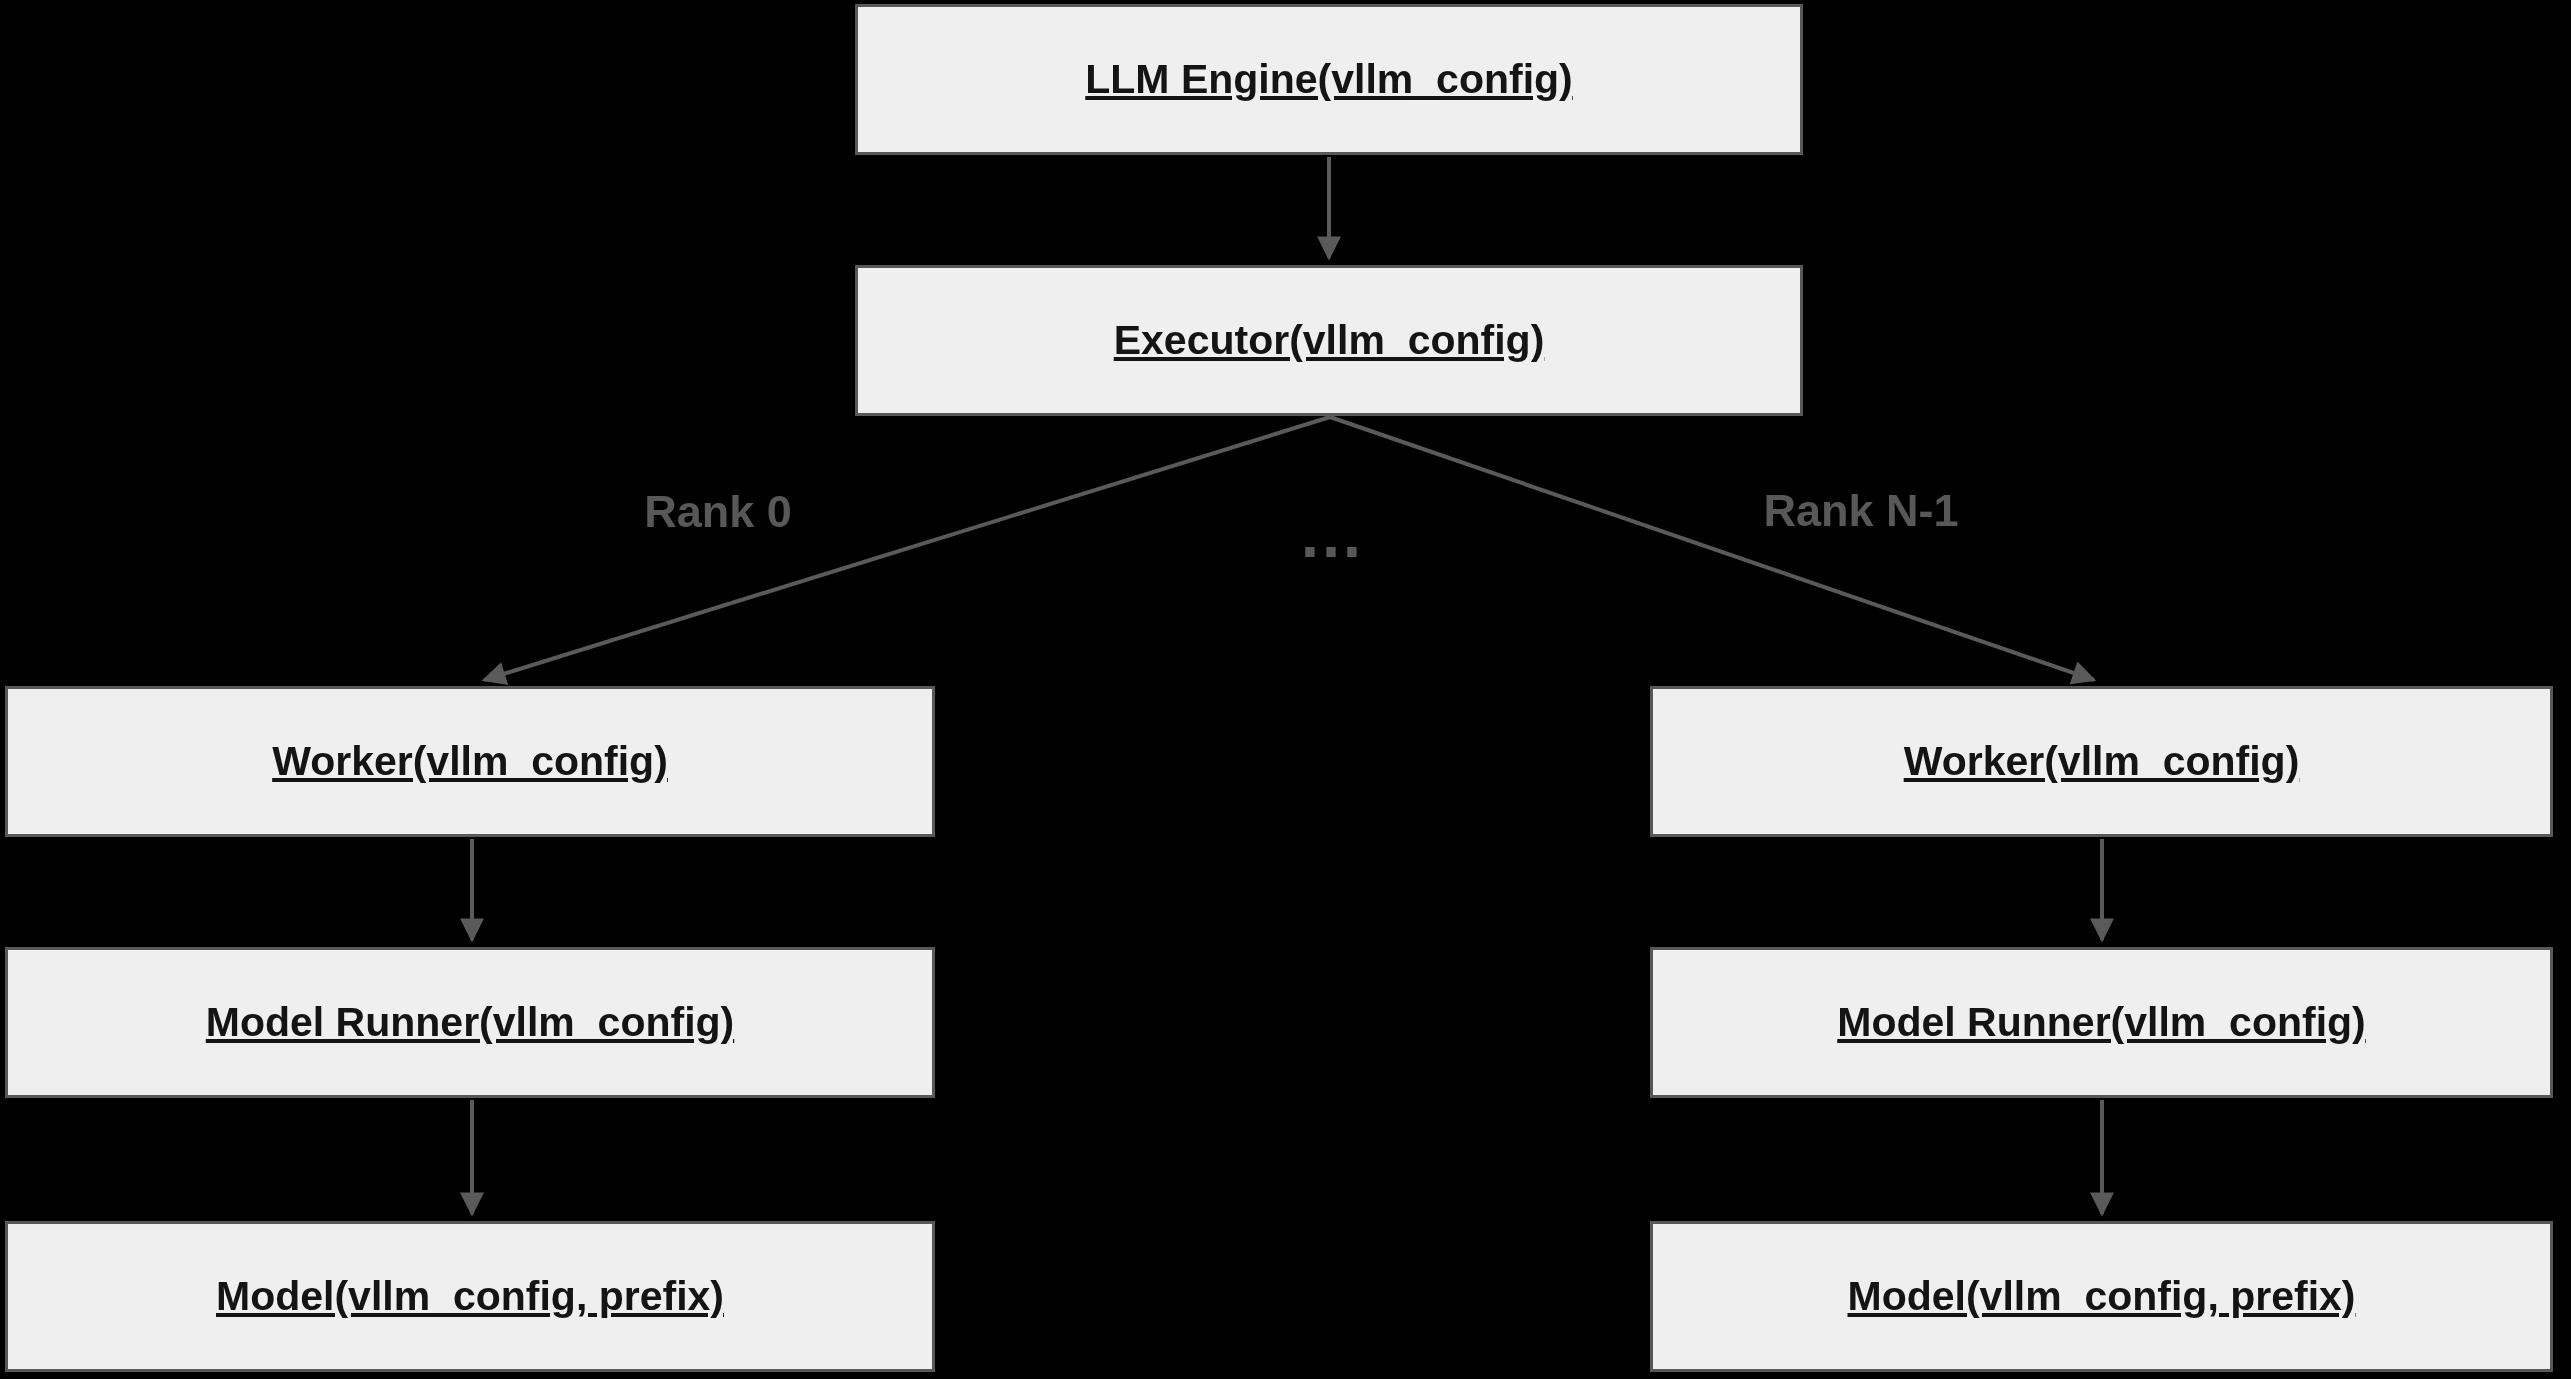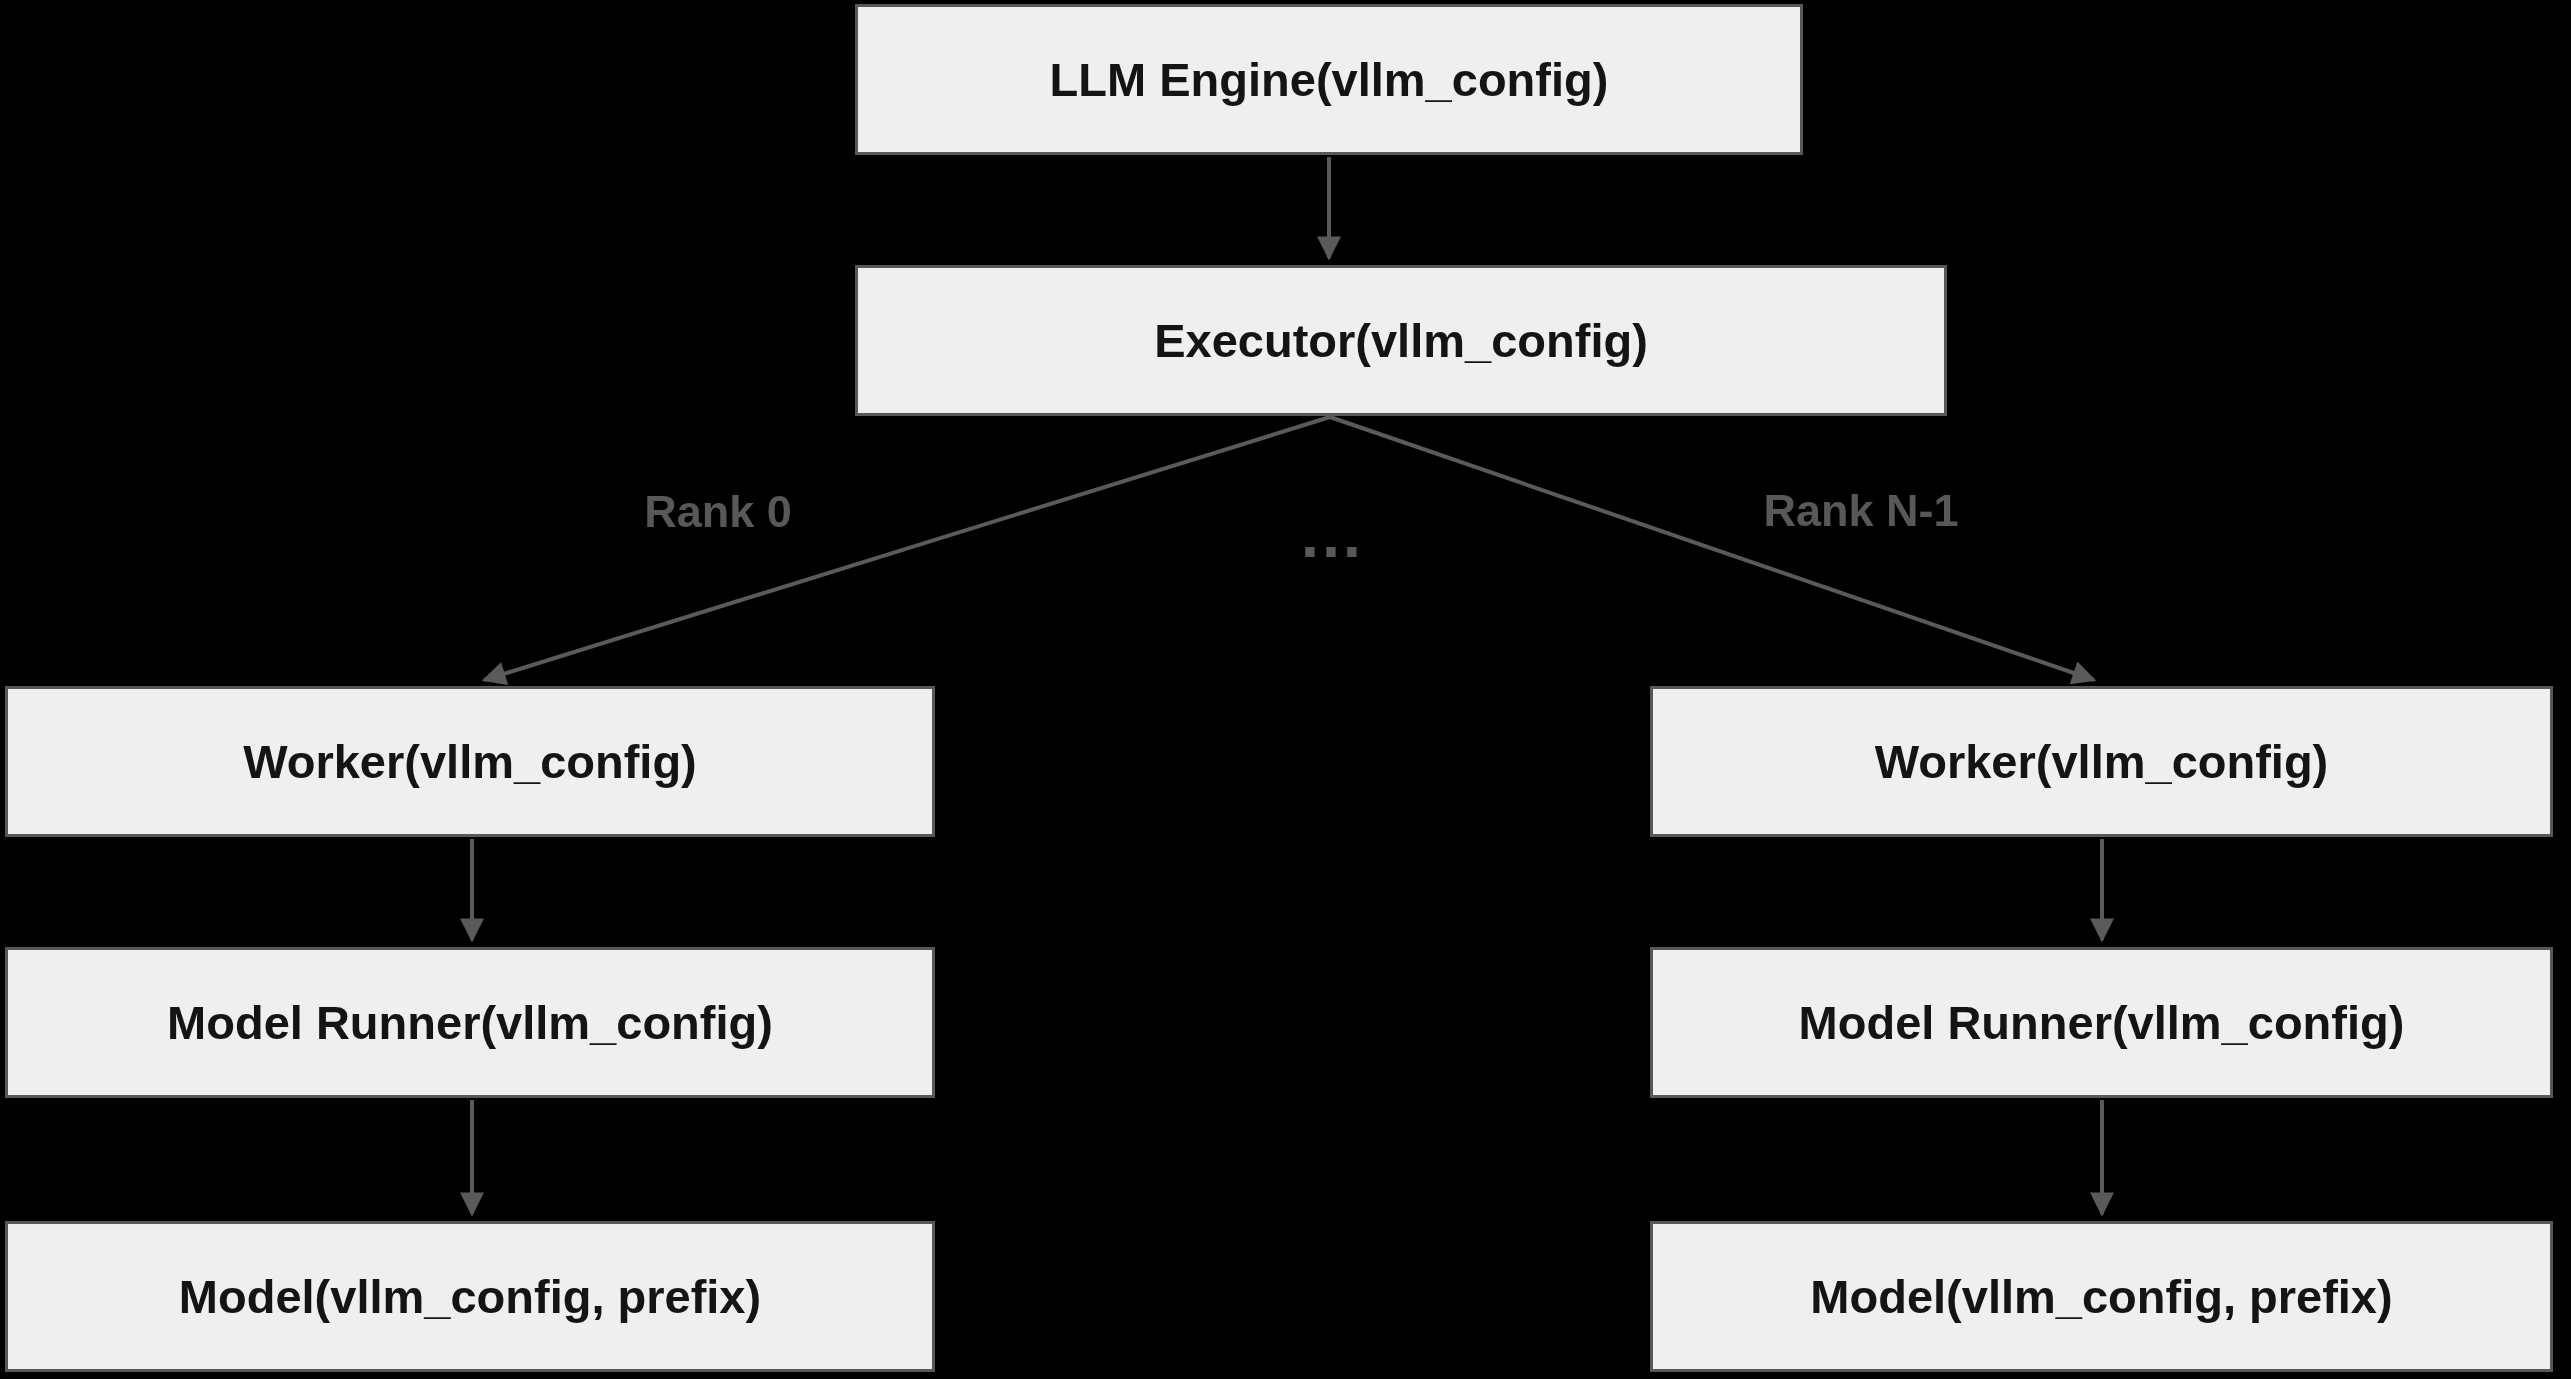--- a/index.html
+++ b/index.html
@@ -36,38 +36,39 @@
   .node {
     position: absolute;
     background: var(--node-fill);
     border: 3px solid var(--node-border);
     display: flex;
     align-items: center;
     justify-content: center;
   }
   .node .node-label {
     color: var(--node-text);
-    font-size: 47px;
+    font-size: 41px;
     font-weight: 600;
     letter-spacing: 0px;
     white-space: nowrap;
+    text-decoration: underline;
   }
   .edge-label {
     position: absolute;
     color: var(--edge-label);
     font-size: 45px;
     font-weight: 600;
     text-align: center;
     white-space: nowrap;
   }
   .edge-label.dots { font-size: 66px; font-weight: 700; }
 
   
   #node-llm-engine        { left: 855px;  top: 4px;    width: 948px; height: 151px; }
-  #node-executor          { left: 855px;  top: 265px;  width: 1092px; height: 151px; }
+  #node-executor          { left: 855px;  top: 265px;  width: 948px; height: 151px; }
   #node-worker-left       { left: 5px;    top: 686px;  width: 930px; height: 151px; }
   #node-model-runner-left { left: 5px;    top: 947px;  width: 930px; height: 151px; }
   #node-model-left        { left: 5px;    top: 1221px; width: 930px; height: 151px; }
   #node-worker-right      { left: 1650px; top: 686px;  width: 903px; height: 151px; }
   #node-model-runner-right{ left: 1650px; top: 947px;  width: 903px; height: 151px; }
   #node-model-right       { left: 1650px; top: 1221px; width: 903px; height: 151px; }
 
   
   #label-rank-0   { left: 518px;  top: 486px; width: 400px; }
   #label-ellipsis { left: 1231px; top: 496px; width: 200px; }

